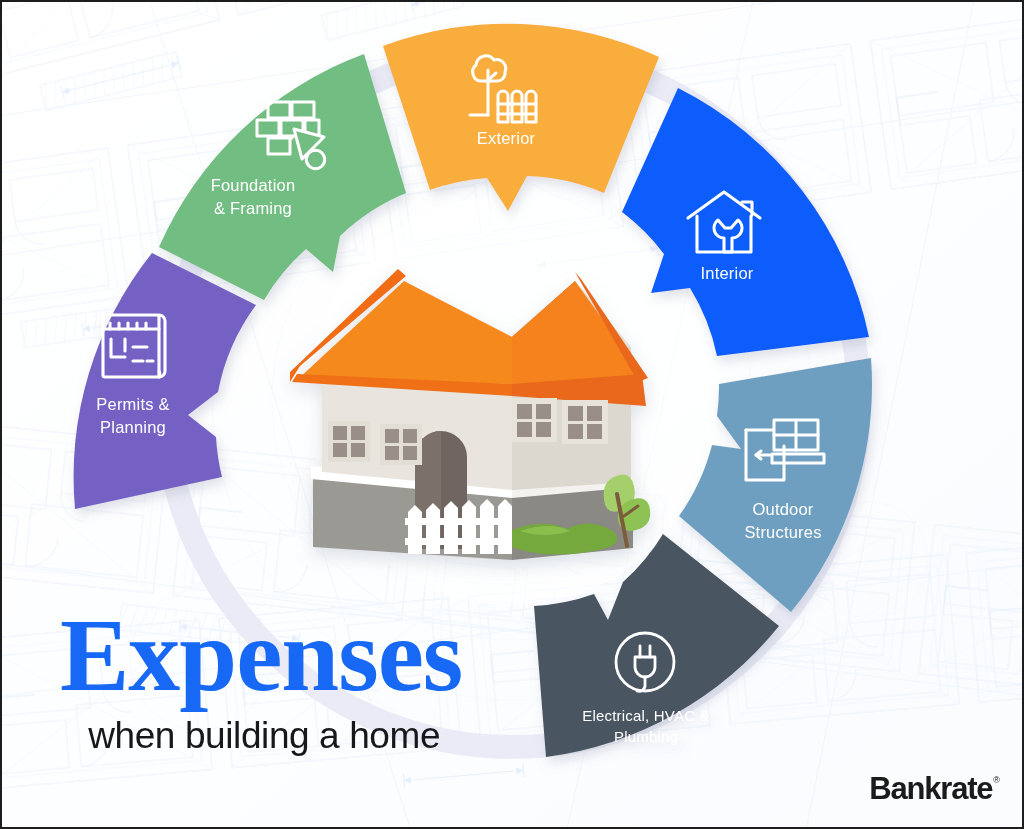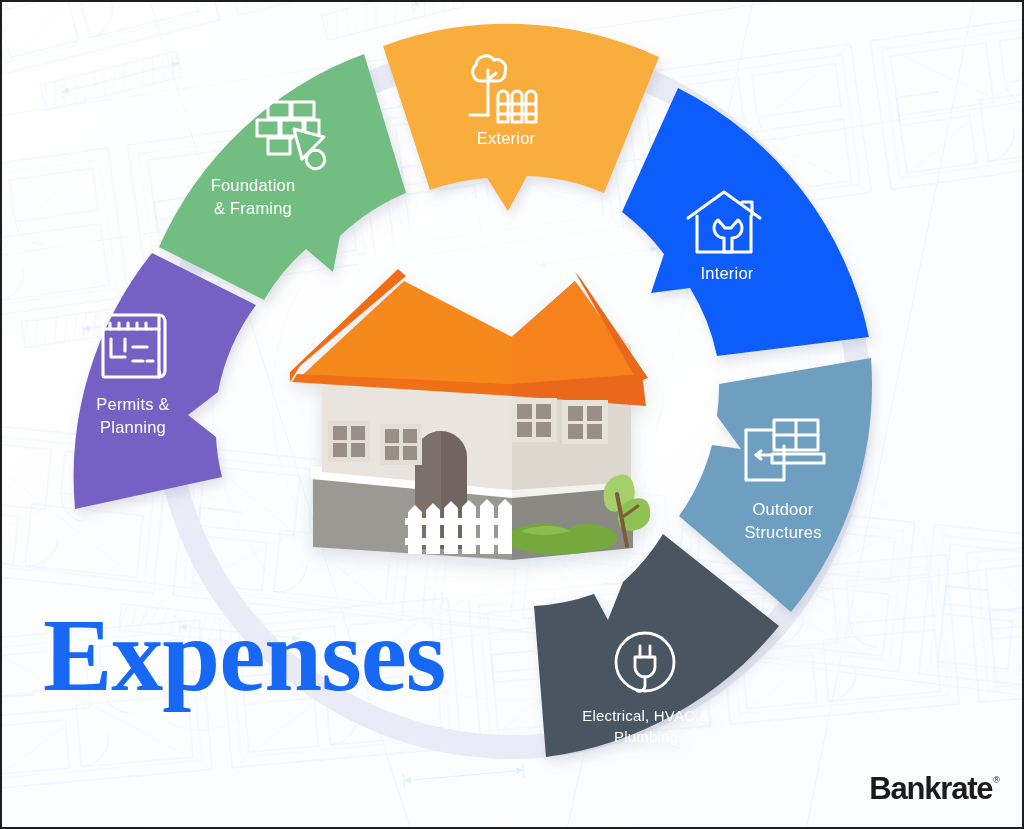--- a/index.html
+++ b/index.html
@@ -42,21 +42,21 @@
     font-size: 16.5px;
     text-anchor: middle;
     letter-spacing: 0.2px;
   }
   .seg-label.small {
     font-size: 15px;
   }
 
   #title-block {
     position: absolute;
-    left: 43px;
+    left: 60px;
     top: 606px;
     z-index: 12;
     text-align: center;
   }
   #title-main {
     font-family: "Liberation Serif", serif;
     font-weight: bold;
     font-size: 104px;
     line-height: 0.95;
     color: #1668f5;
@@ -448,20 +448,21 @@
         <line x1="35" y1="14" x2="35" y2="25"></line>
         <path d="M30 45 l0 8 a6 6 0 0 1 -8 6"></path>
       </g>
       <text class="seg-label small" x="646" y="721">Electrical, HVAC &amp;</text>
       <text class="seg-label small" x="646" y="742">Plumbing</text>
     </g>
   </svg>
 
   <div id="title-block">
     <div id="title-main">Expenses</div>
+    <div id="title-sub">when building a home</div>
   </div>
 
   <div id="logo-block">
     <span id="logo-text">Bankrate</span>
     <span id="logo-tm">®</span>
   </div>
 
 </div>
 
 </body></html>

